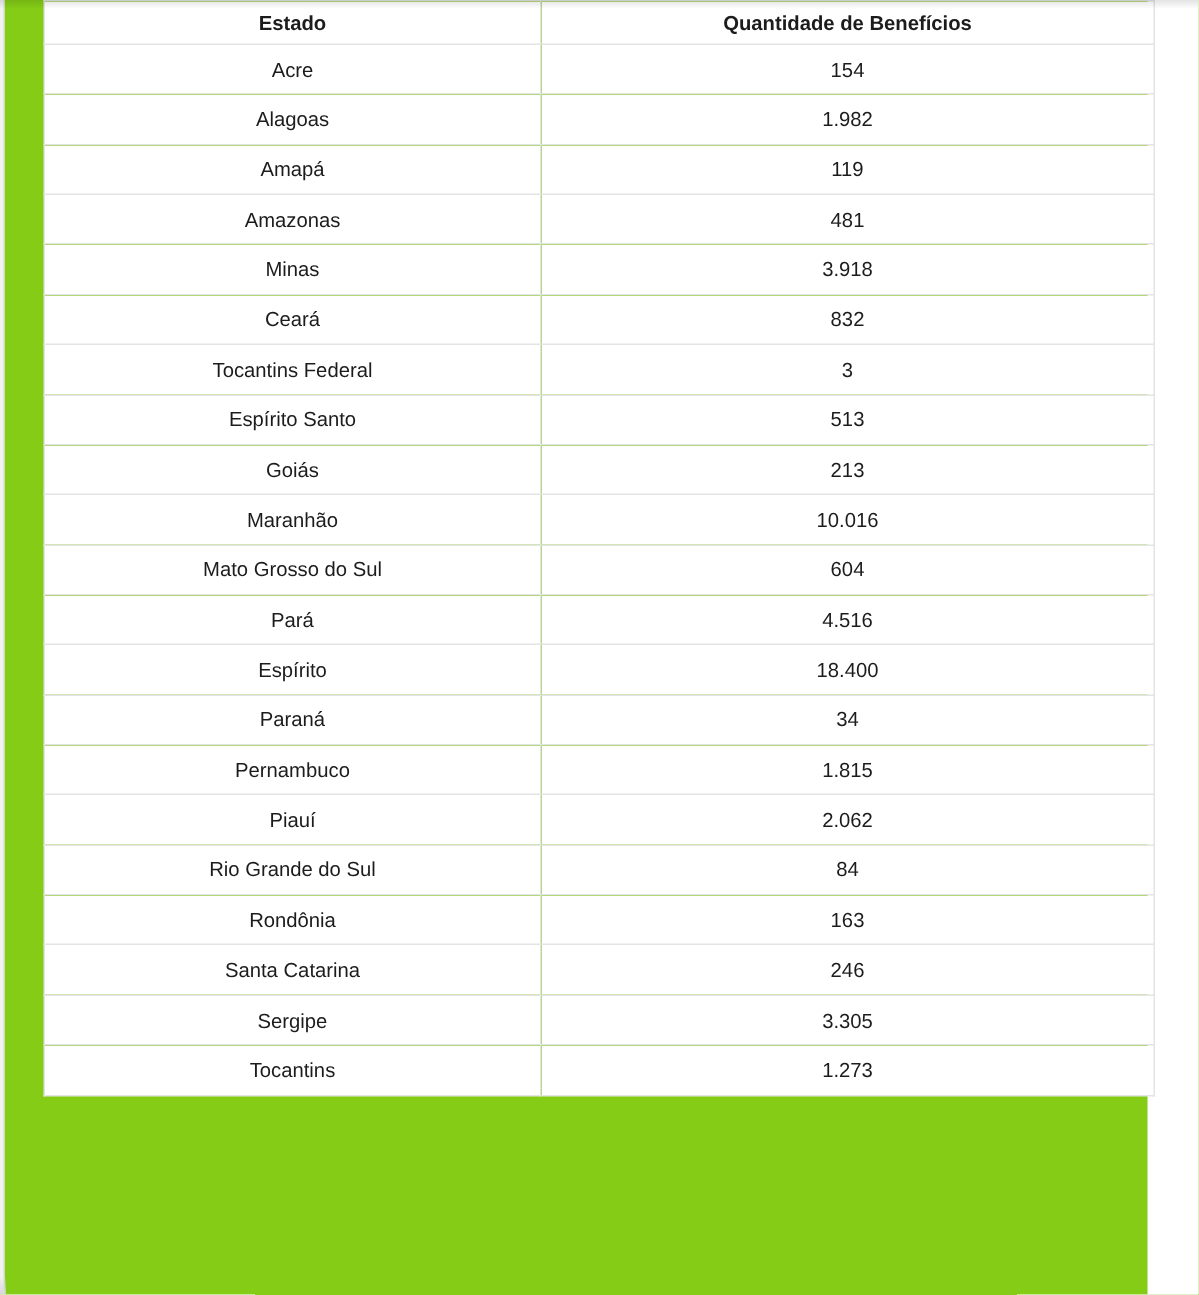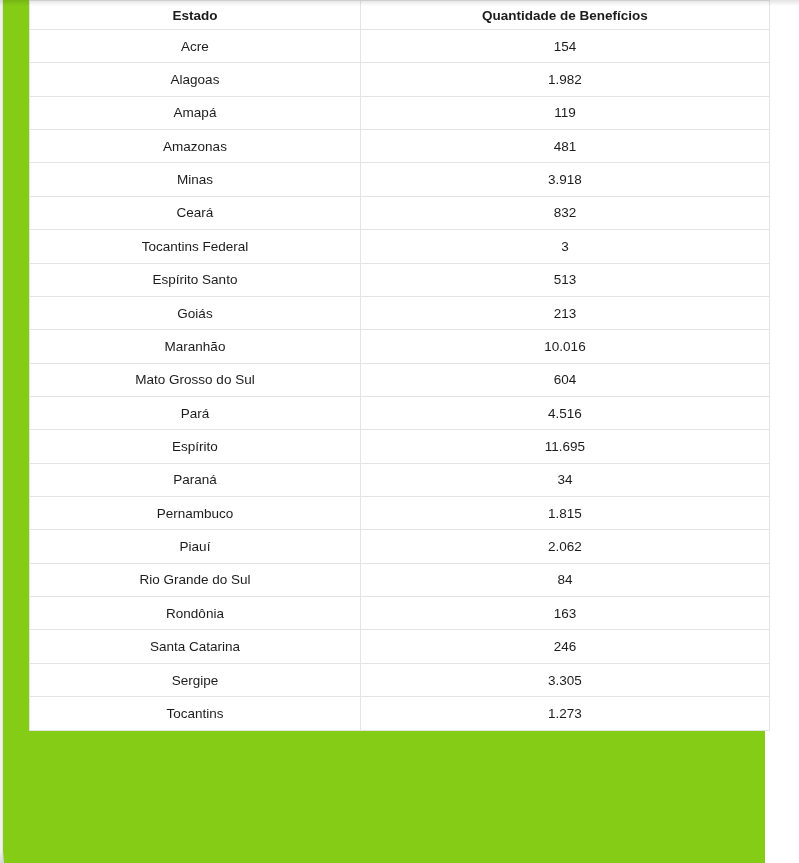--- a/index.html
+++ b/index.html
@@ -148,21 +148,21 @@
     </tr>
 
 
     <tr>
       <td>Pará</td>
       <td>4.516</td>
     </tr>
 
     <tr>
       <td>Espírito</td>
-      <td>11.695</td>
+      <td>18.400</td>
     </tr>
 
     <tr>
       <td>Paraná</td>
       <td>34</td>
     </tr>
 
     <tr>
       <td>Pernambuco</td>
       <td>1.815</td>

